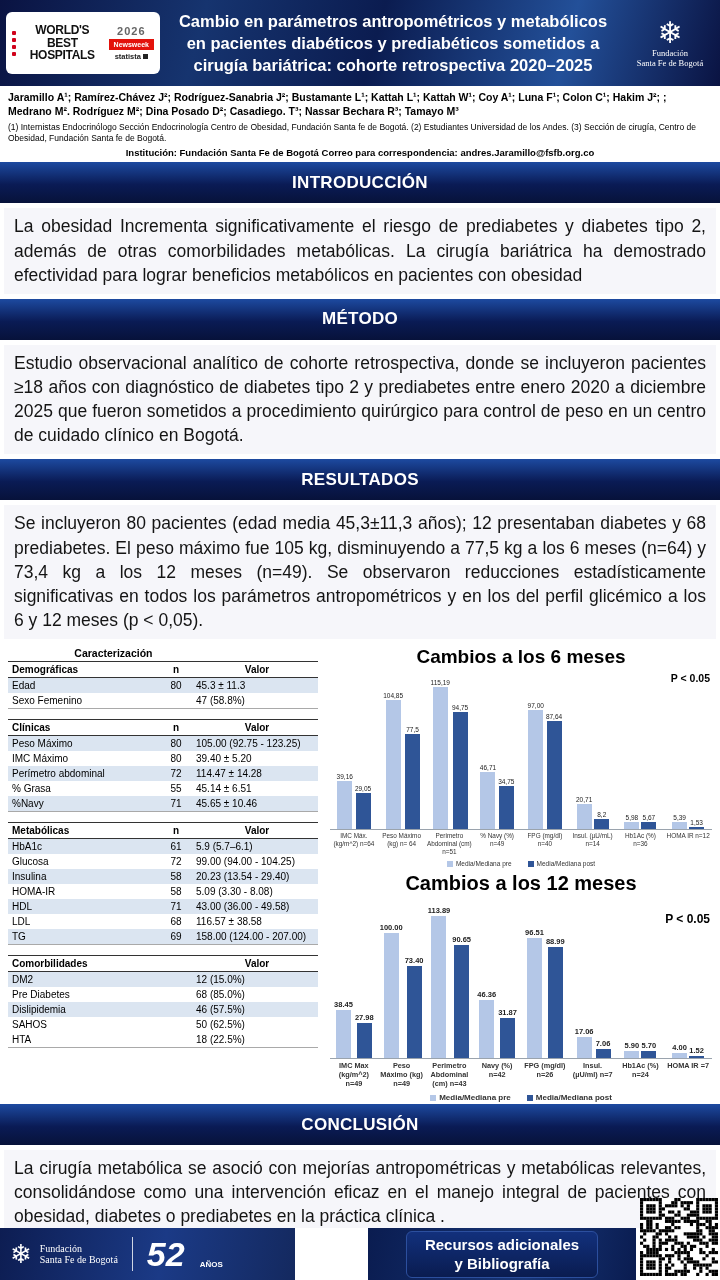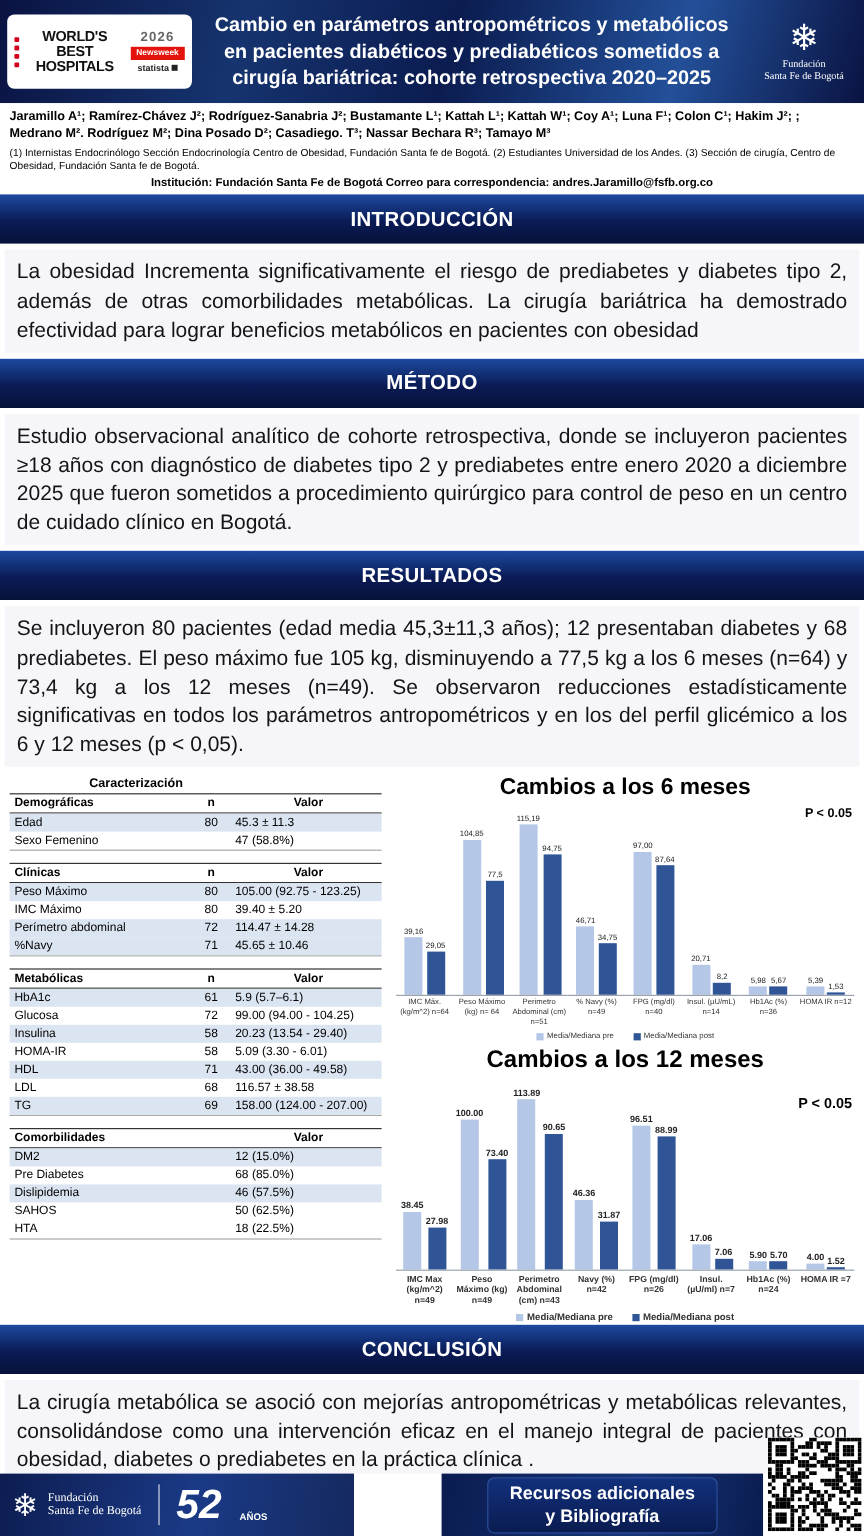--- a/index.html
+++ b/index.html
@@ -186,20 +186,25 @@
             <div class="trow">
               <span class="c1">IMC Máximo</span>
               <span class="c2">80</span>
               <span class="c3">39.40 ± 5.20</span>
             </div>
             <div class="trow shade">
               <span class="c1">Perímetro abdominal</span>
               <span class="c2">72</span>
               <span class="c3">114.47 ± 14.28</span>
             </div>
+            <div class="trow">
+              <span class="c1">% Grasa</span>
+              <span class="c2">55</span>
+              <span class="c3">45.14 ± 6.51</span>
+            </div>
             <div class="trow shade">
               <span class="c1">%Navy</span>
               <span class="c2">71</span>
               <span class="c3">45.65 ± 10.46</span>
             </div>
           </div>
           <div class="tgroup">
             <div class="trow thead">
               <span class="c1">Metabólicas</span>
               <span class="c2">n</span>
@@ -216,21 +221,21 @@
               <span class="c3">99.00 (94.00 - 104.25)</span>
             </div>
             <div class="trow shade">
               <span class="c1">Insulina</span>
               <span class="c2">58</span>
               <span class="c3">20.23 (13.54 - 29.40)</span>
             </div>
             <div class="trow">
               <span class="c1">HOMA-IR</span>
               <span class="c2">58</span>
-              <span class="c3">5.09 (3.30 - 6.01)</span>
+              <span class="c3">5.09 (3.30 - 8.08)</span>
             </div>
             <div class="trow shade">
               <span class="c1">HDL</span>
               <span class="c2">71</span>
               <span class="c3">43.00 (36.00 - 49.58)</span>
             </div>
             <div class="trow">
               <span class="c1">LDL</span>
               <span class="c2">68</span>
               <span class="c3">116.57 ± 38.58</span>

